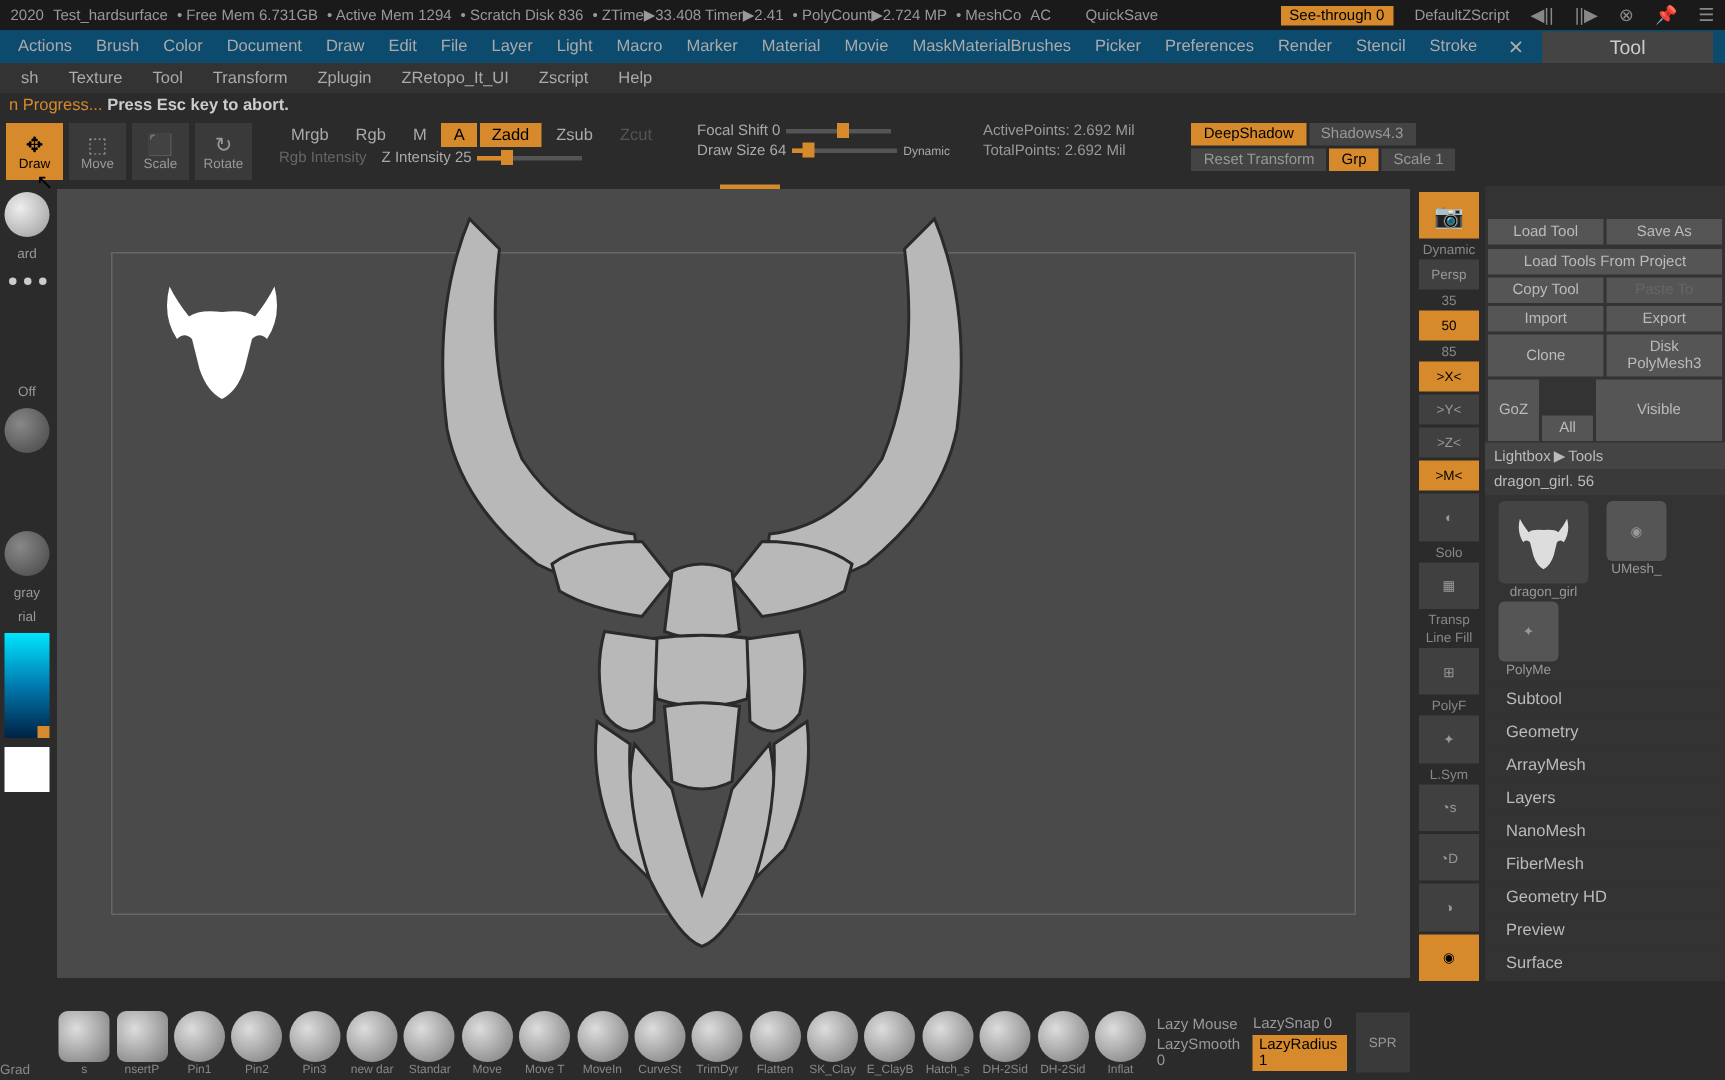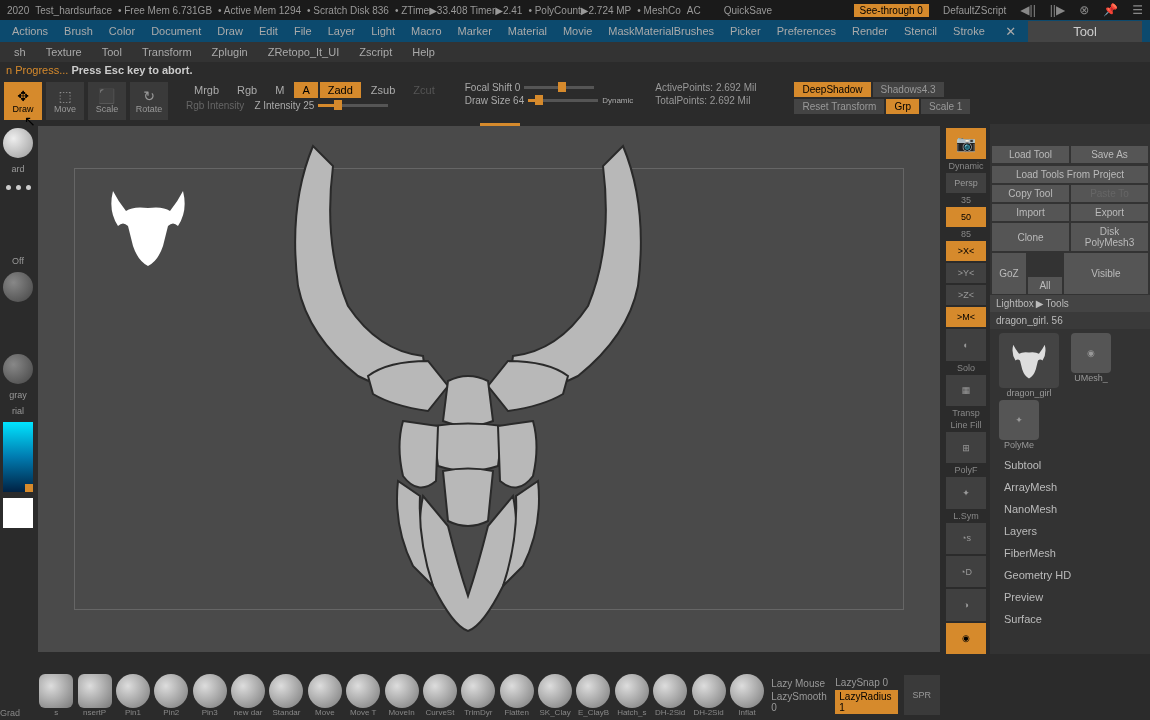--- a/index.html
+++ b/index.html
@@ -363,23 +363,24 @@
           <div class="timg" style="width:40px;height:40px;background:#555;">◉</div>
           <span>UMesh_</span>
         </div>
       <div class="tthumb" style="width:50px;">
           <div class="timg" style="width:40px;height:40px;background:#555;">✦</div>
           <span>PolyMe</span>
         </div>
     </div>
     <div class="sections">
       <div>Subtool</div>
+      <div>Geometry</div>
       <div>ArrayMesh</div>
+      <div>Layers</div>
       <div>NanoMesh</div>
-      <div>Layers</div>
       <div>FiberMesh</div>
       <div>Geometry HD</div>
       <div>Preview</div>
       <div>Surface</div>
 
     </div>
   </div>
 </div>
 
 <div class="brushtray">

